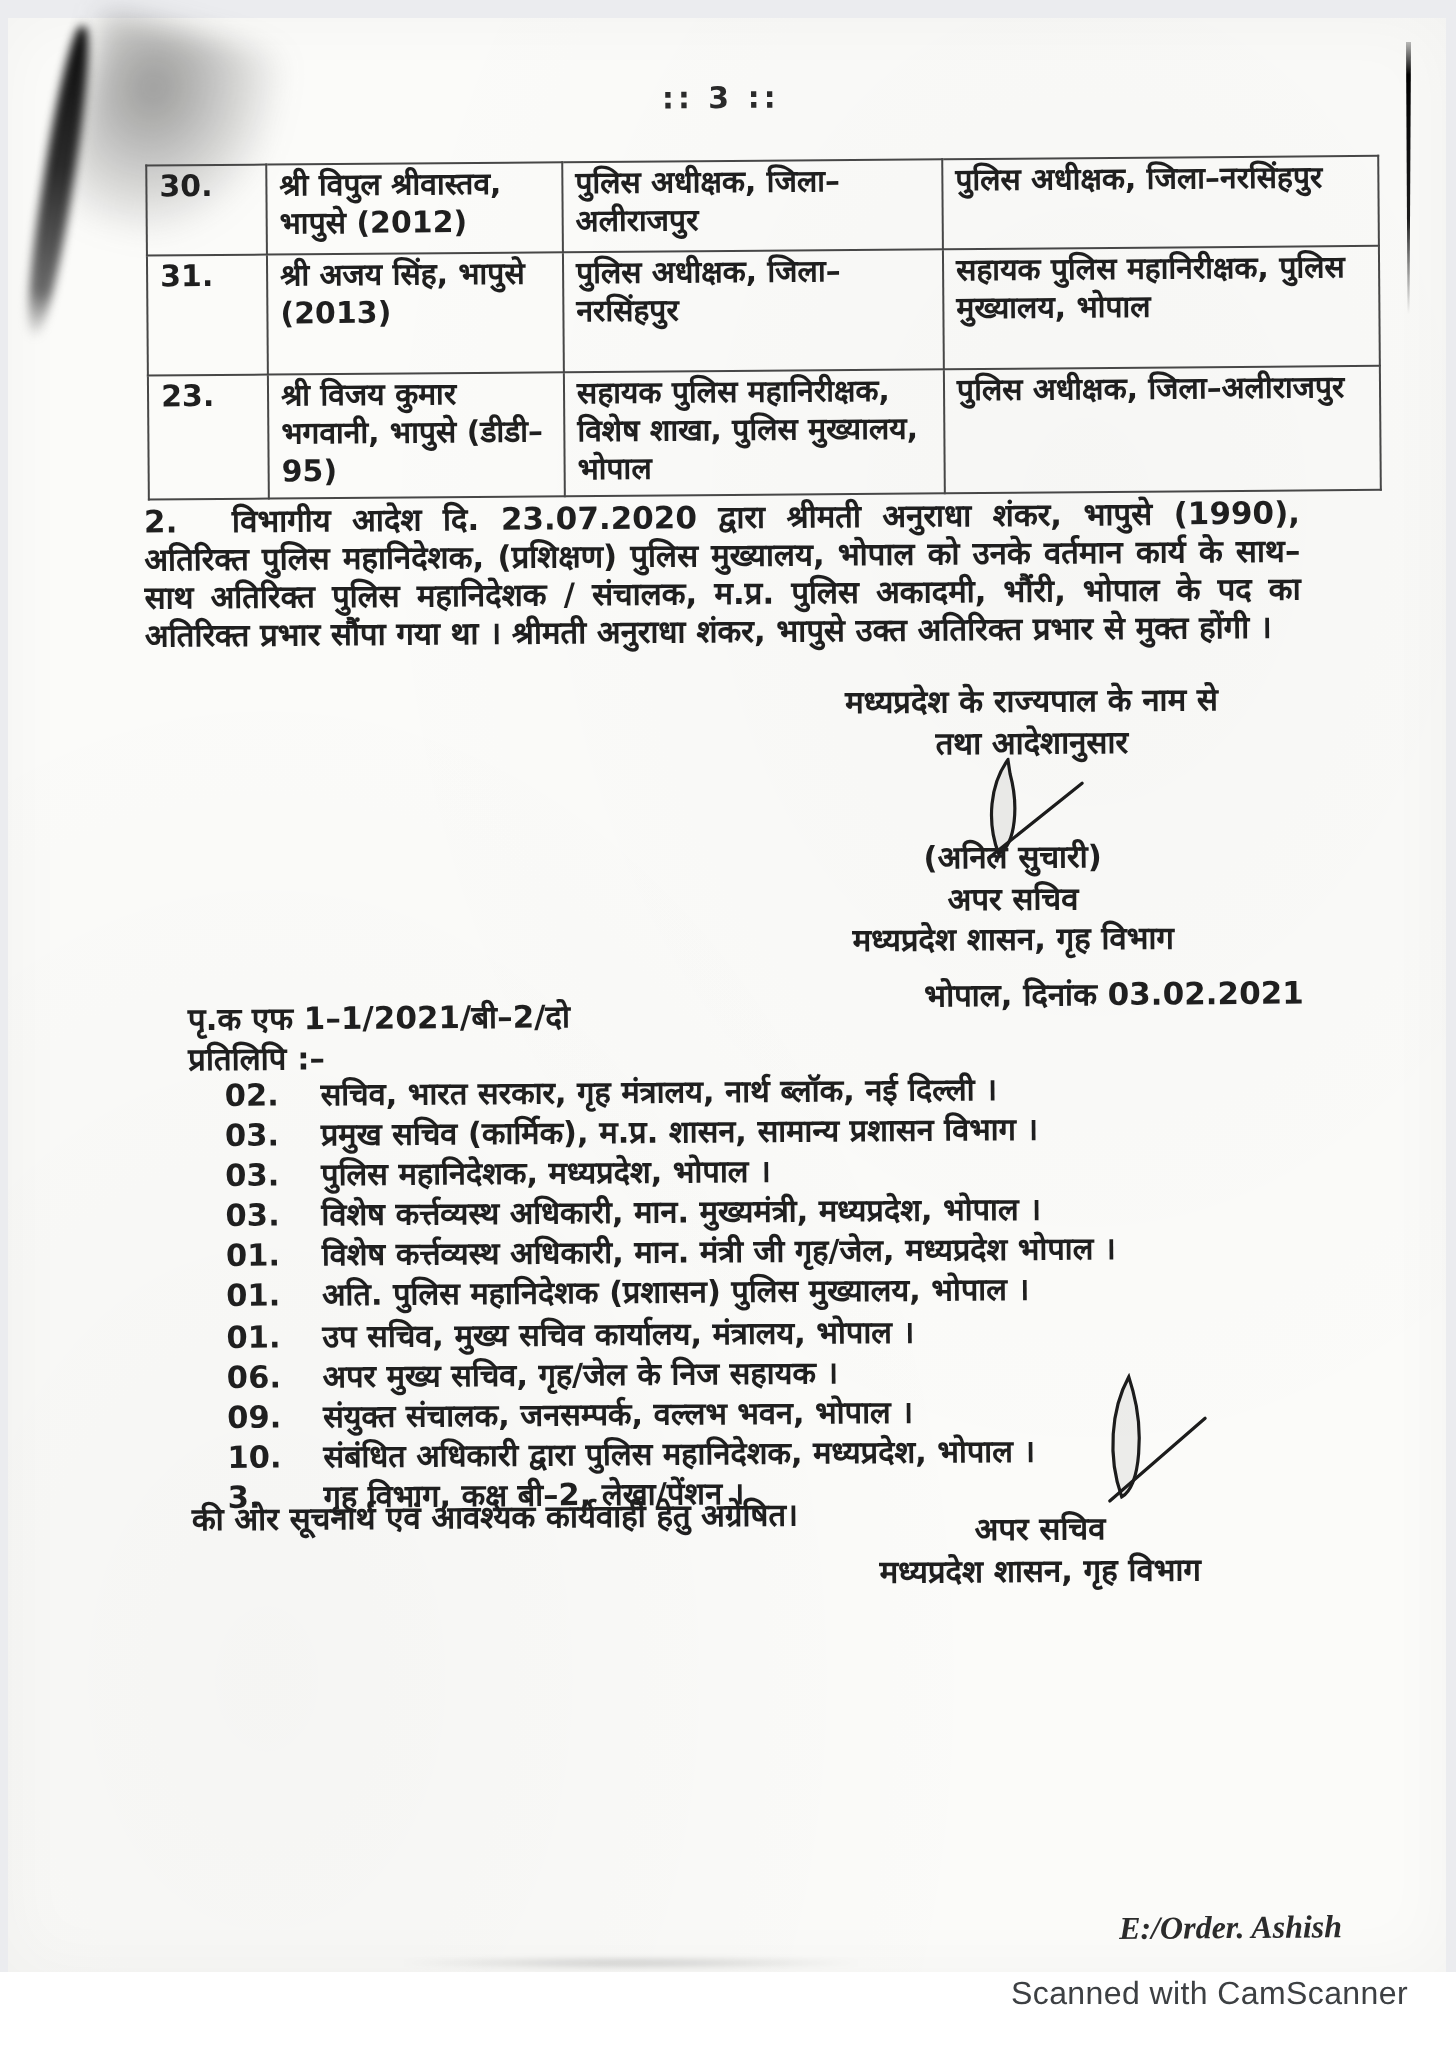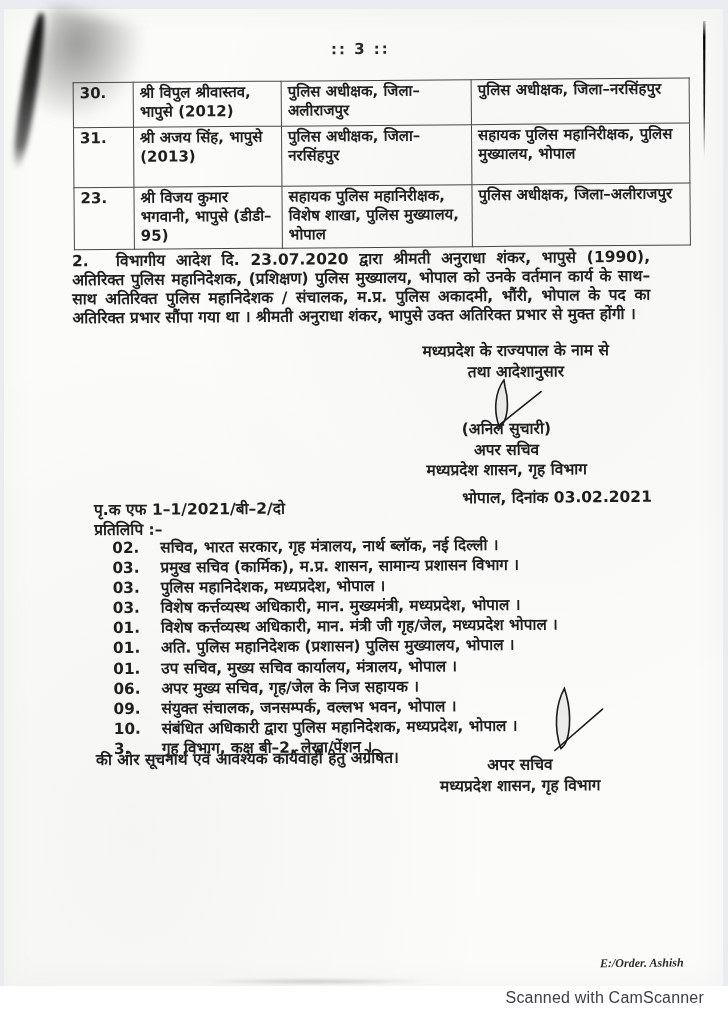--- a/index.html
+++ b/index.html
@@ -66,23 +66,23 @@
   .copy-item{display:flex;font-size:15.3px;line-height:20.1px;}
   .copy-item .no{width:32px;flex:none;}
   .copy-item .txt{margin-left:16px;}
   .closing{left:94px;top:746px;font-size:15.5px;}
   .sig2-svg{left:532px;top:688px;}
   .sig2-block{
     left:418px;top:756px;width:200px;text-align:center;
     font-size:15.5px;line-height:21px;
   }
   .e-order{
-    left:556px;top:958px;width:124px;text-align:right;
+    left:556px;top:958px;width:124px;
     font-family:"Liberation Serif","DejaVu Serif",serif;
-    font-style:italic;font-weight:700;font-size:12px;color:#2b2b2b;
+    font-style:italic;font-weight:700;font-size:16px;color:#2b2b2b;
   }
   
   .shadow-bar{
     position:absolute;left:30px;top:4px;width:15px;height:158px;
     background:linear-gradient(to bottom,#0c0c0c 0%,#2a2a2a 45%,#6b6b6b 85%,rgba(120,120,120,0));
     transform:rotate(9deg);transform-origin:50% 0;
     border-radius:45%;filter:blur(2.5px);
   }
   .shadow-haze{
     position:absolute;left:34px;top:6px;width:95px;height:105px;

